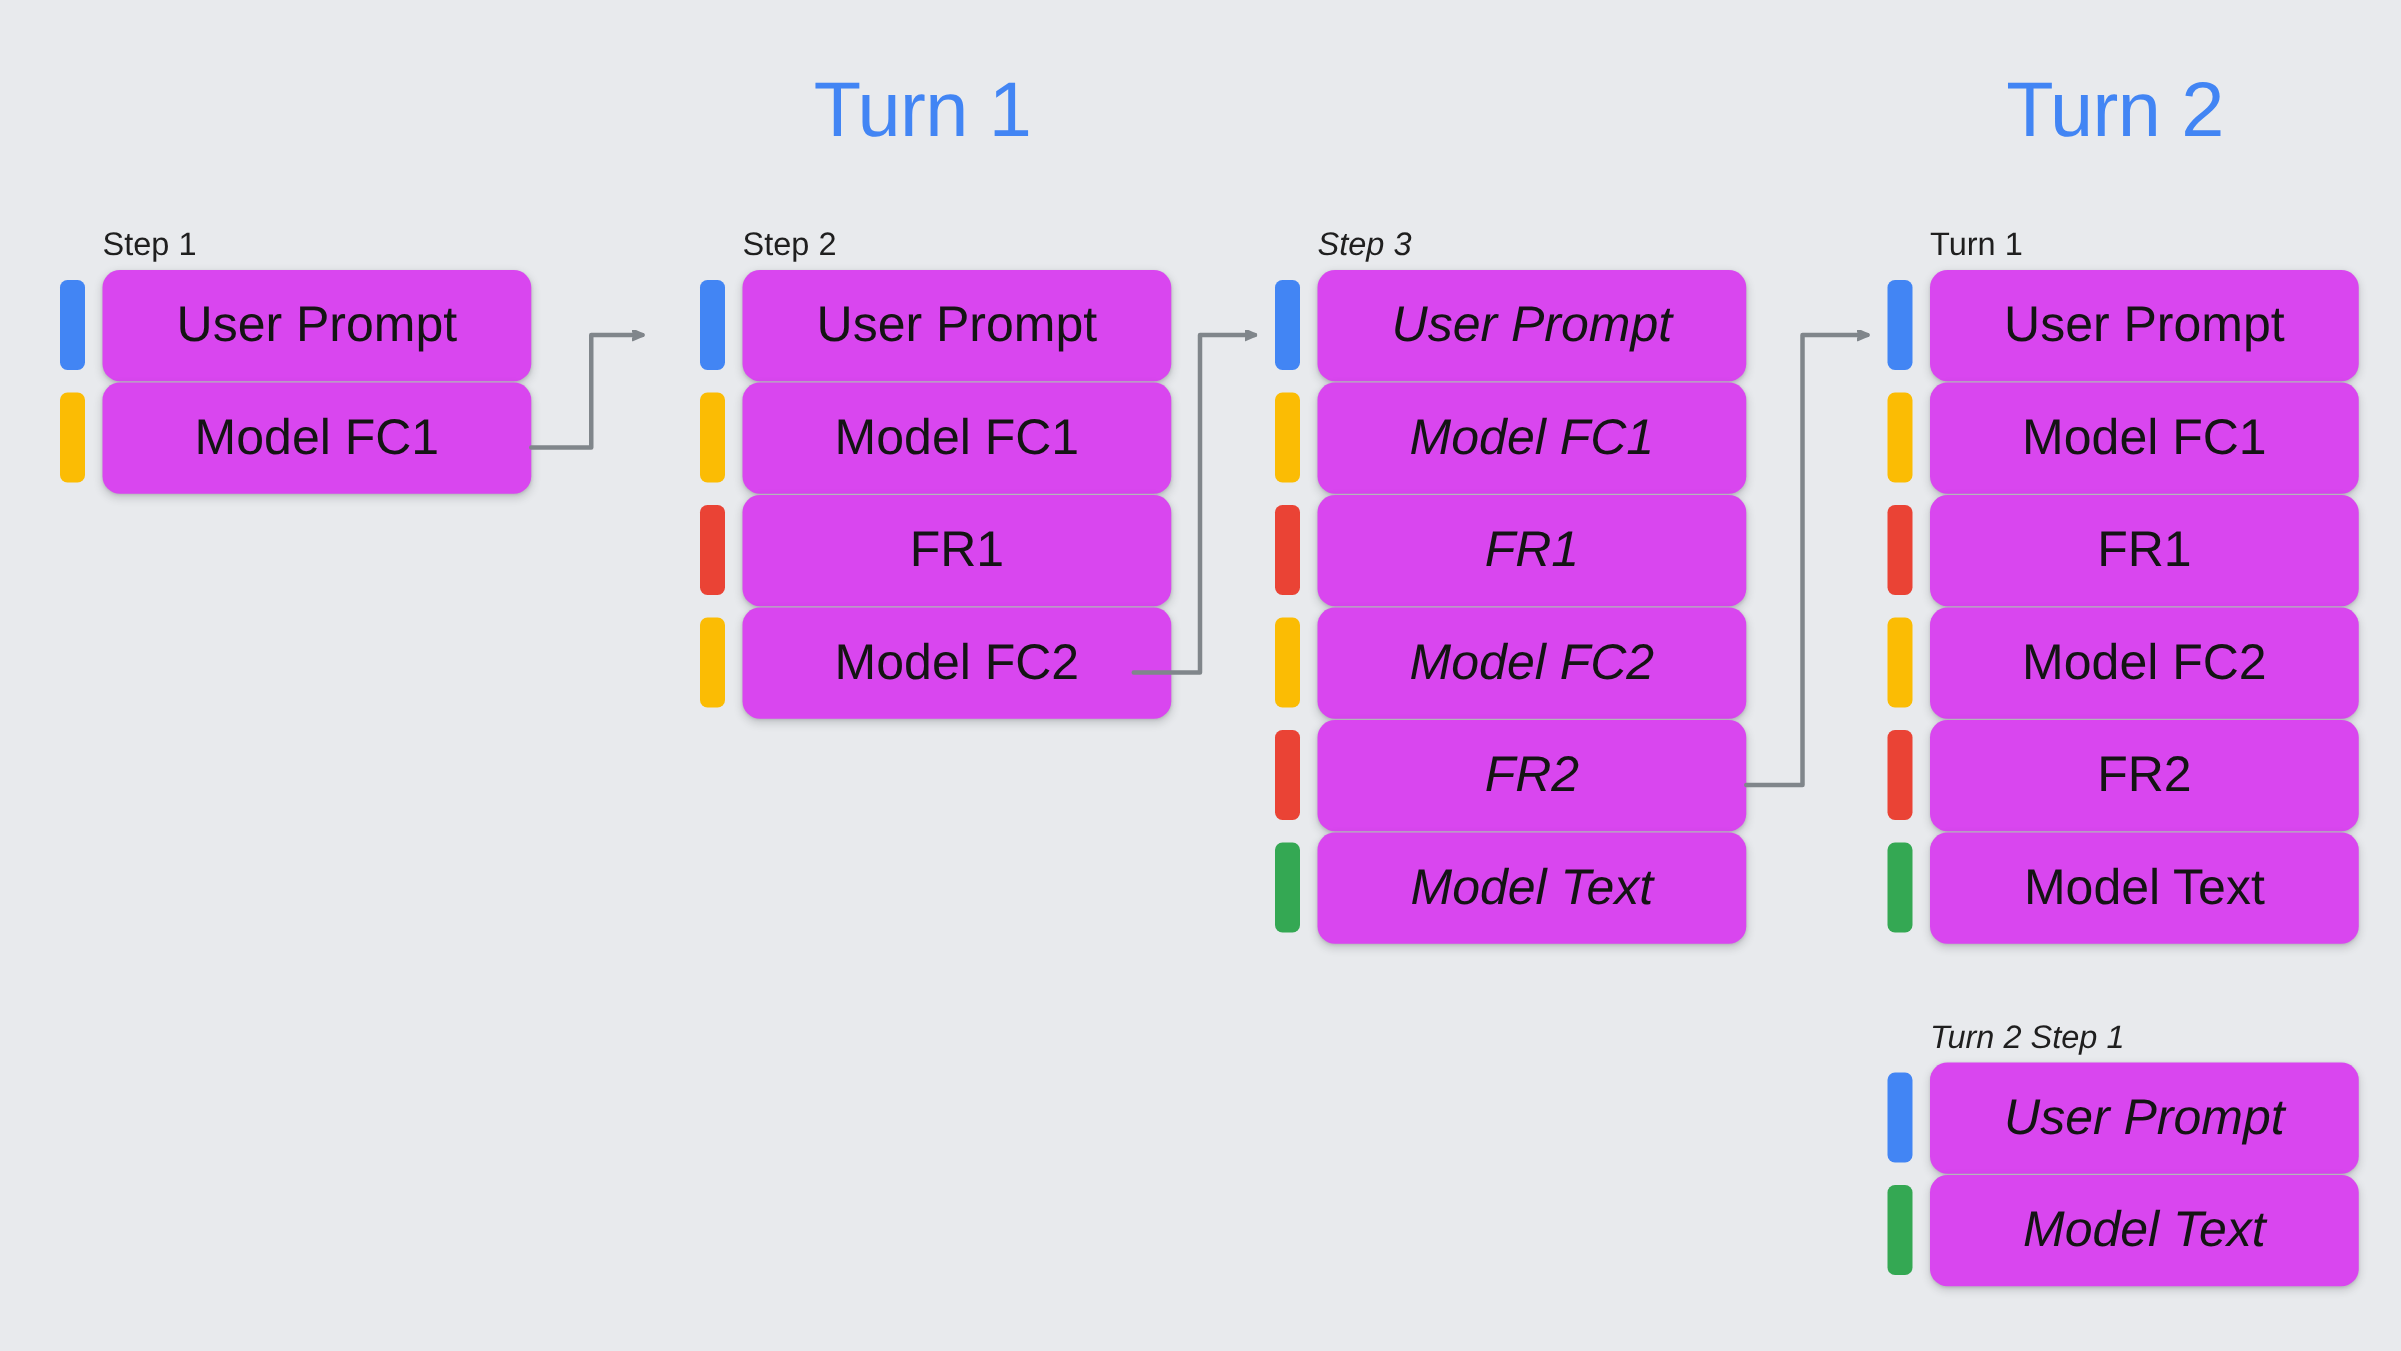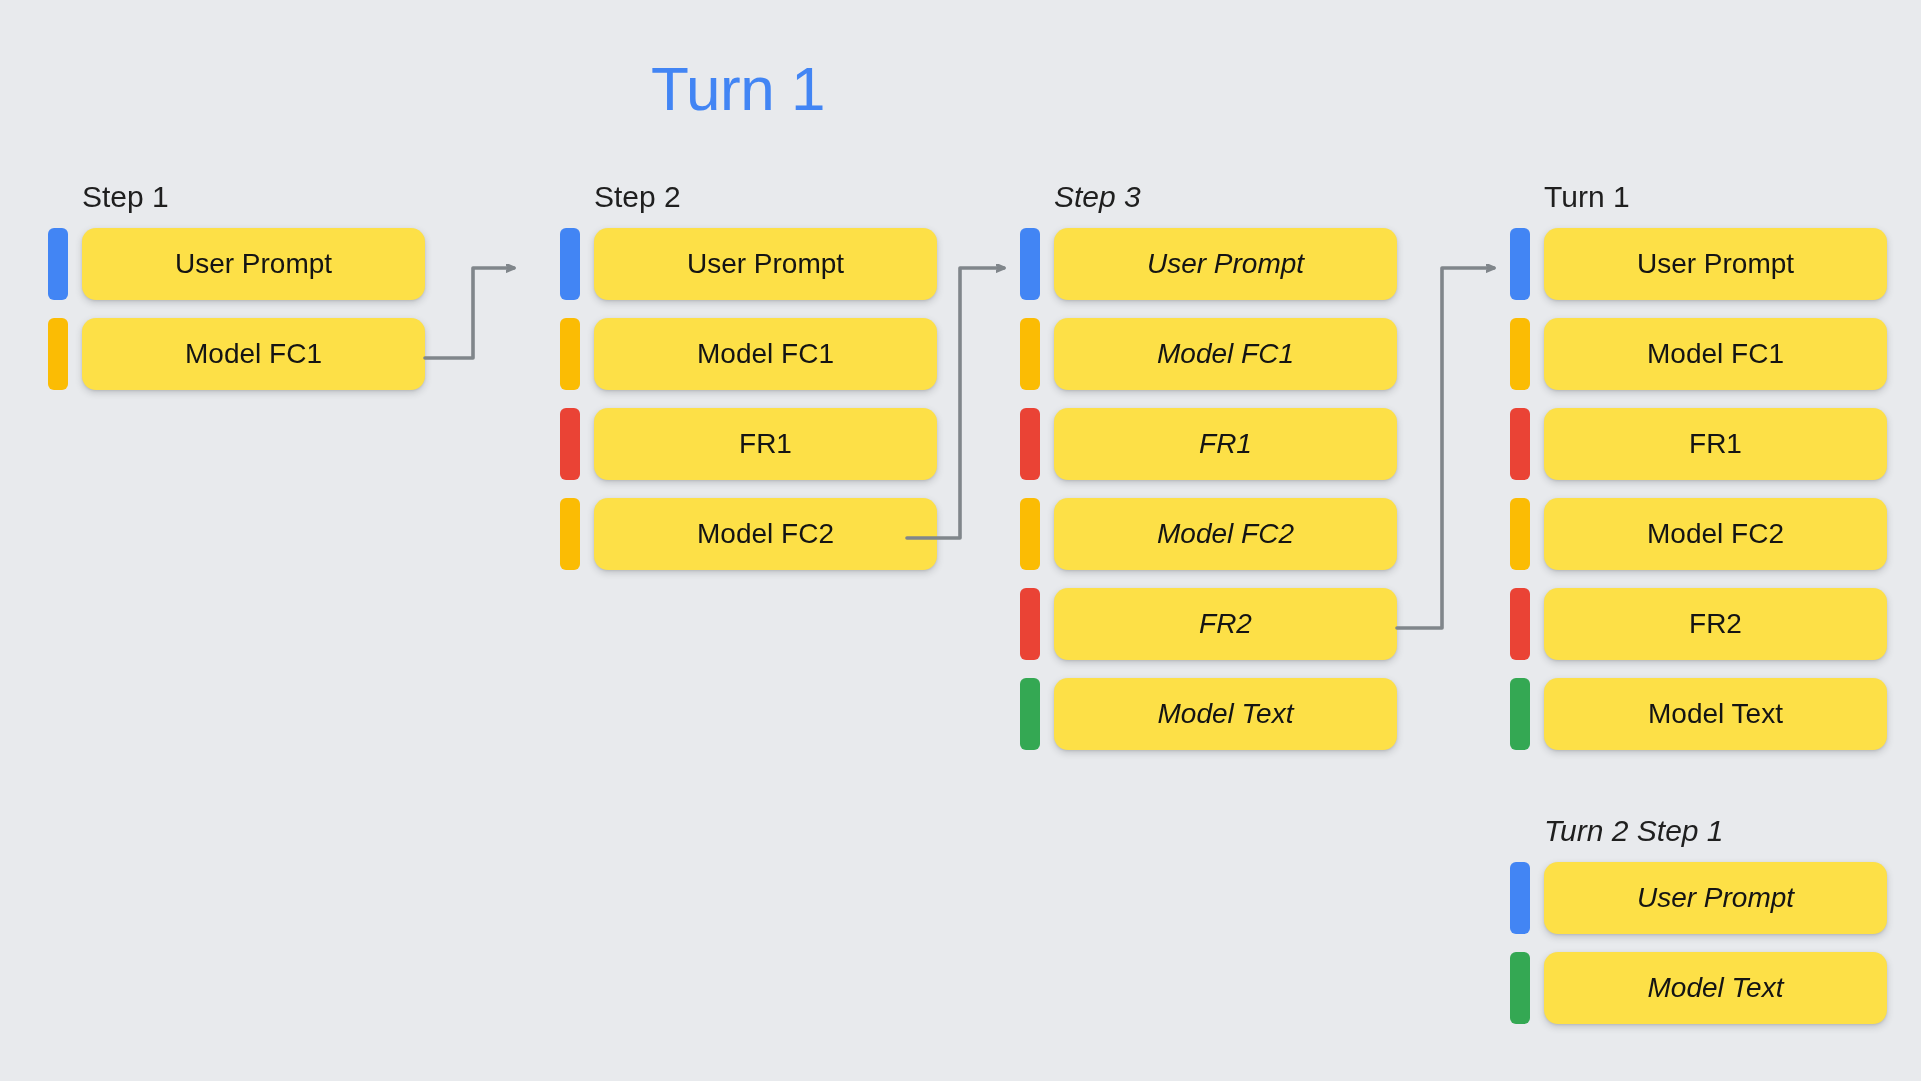--- a/index.html
+++ b/index.html
@@ -29,21 +29,21 @@
     letter-spacing: -0.5px;
     line-height: 1;
     white-space: nowrap;
   }
 
   
   .group {
     position: absolute;
   }
   .group-label {
-    font-size: 30px;
+    font-size: 26px;
     color: #1f1f1f;
     font-weight: 400;
     line-height: 1;
     margin-bottom: 16px;
     white-space: nowrap;
     padding-left: 34px;
   }
   .rows {
     position: relative;
   }
@@ -61,49 +61,50 @@
     border-radius: 6px;
     flex: 0 0 auto;
   }
   .bar.blue   { background: #4285F4; }
   .bar.yellow { background: #FBBC04; }
   .bar.red    { background: #EA4335; }
   .bar.green  { background: #34A853; }
 
   .card {
     margin-left: 14px;
-    height: 72px;
+    height: 89px;
     border-radius: 14px;
-    background: #fde047;
+    background: #d946ef;
     box-shadow: 0 3px 7px rgba(60,64,67,0.22), 0 1px 2px rgba(60,64,67,0.12);
     display: flex;
     align-items: center;
     justify-content: center;
     flex: 1 1 auto;
-    font-size: 28px;
+    font-size: 40px;
     color: #141414;
     font-weight: 400;
     white-space: nowrap;
   }
 
   
   .arrow-layer {
     position: absolute;
     left: 0; top: 0;
     width: 1921px; height: 1081px;
     pointer-events: none;
   }
 </style>
 </head>
 <body>
 
 <div id="canvas">
 
   <div class="turn-title" style="left:651px; top:58px;">Turn 1</div>
 
+  <div class="turn-title" style="left:1605px; top:58px;">Turn 2</div>
 
   <div class="group" style="left:48px; top:182px; width:377px;">
     <div class="group-label">Step 1</div>
     <div class="rows">
       <div class="row">
         <div class="bar blue"></div>
         <div class="card">User Prompt</div>
       </div>
       <div class="row">
         <div class="bar yellow"></div>

